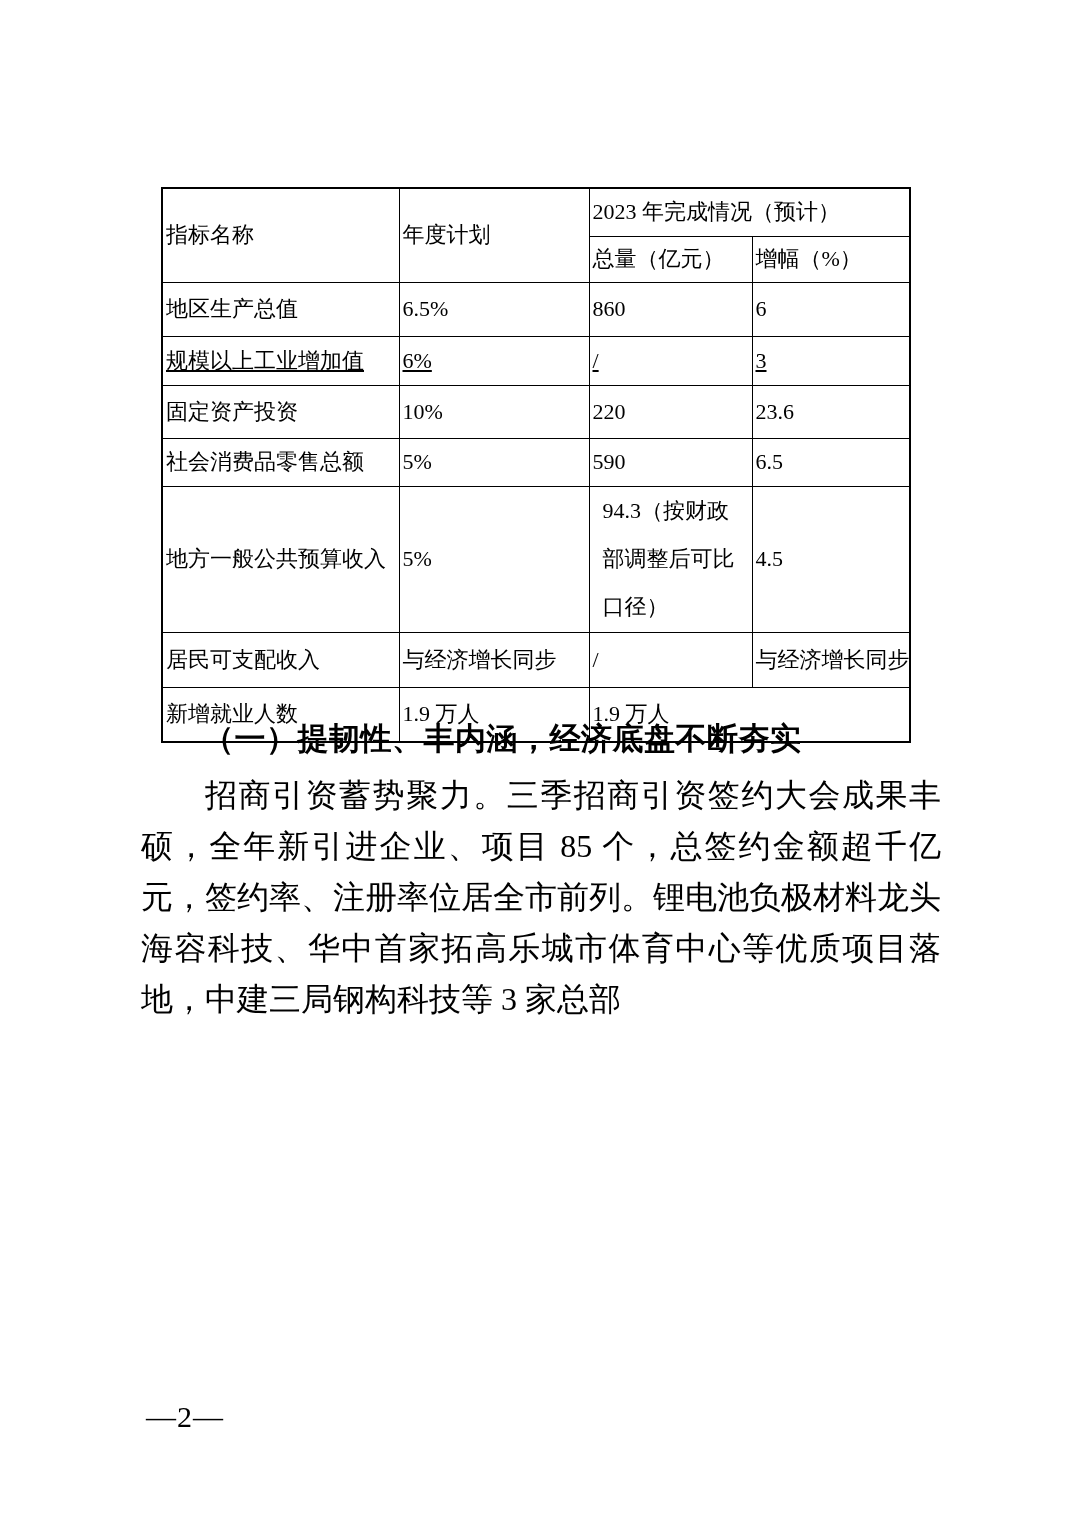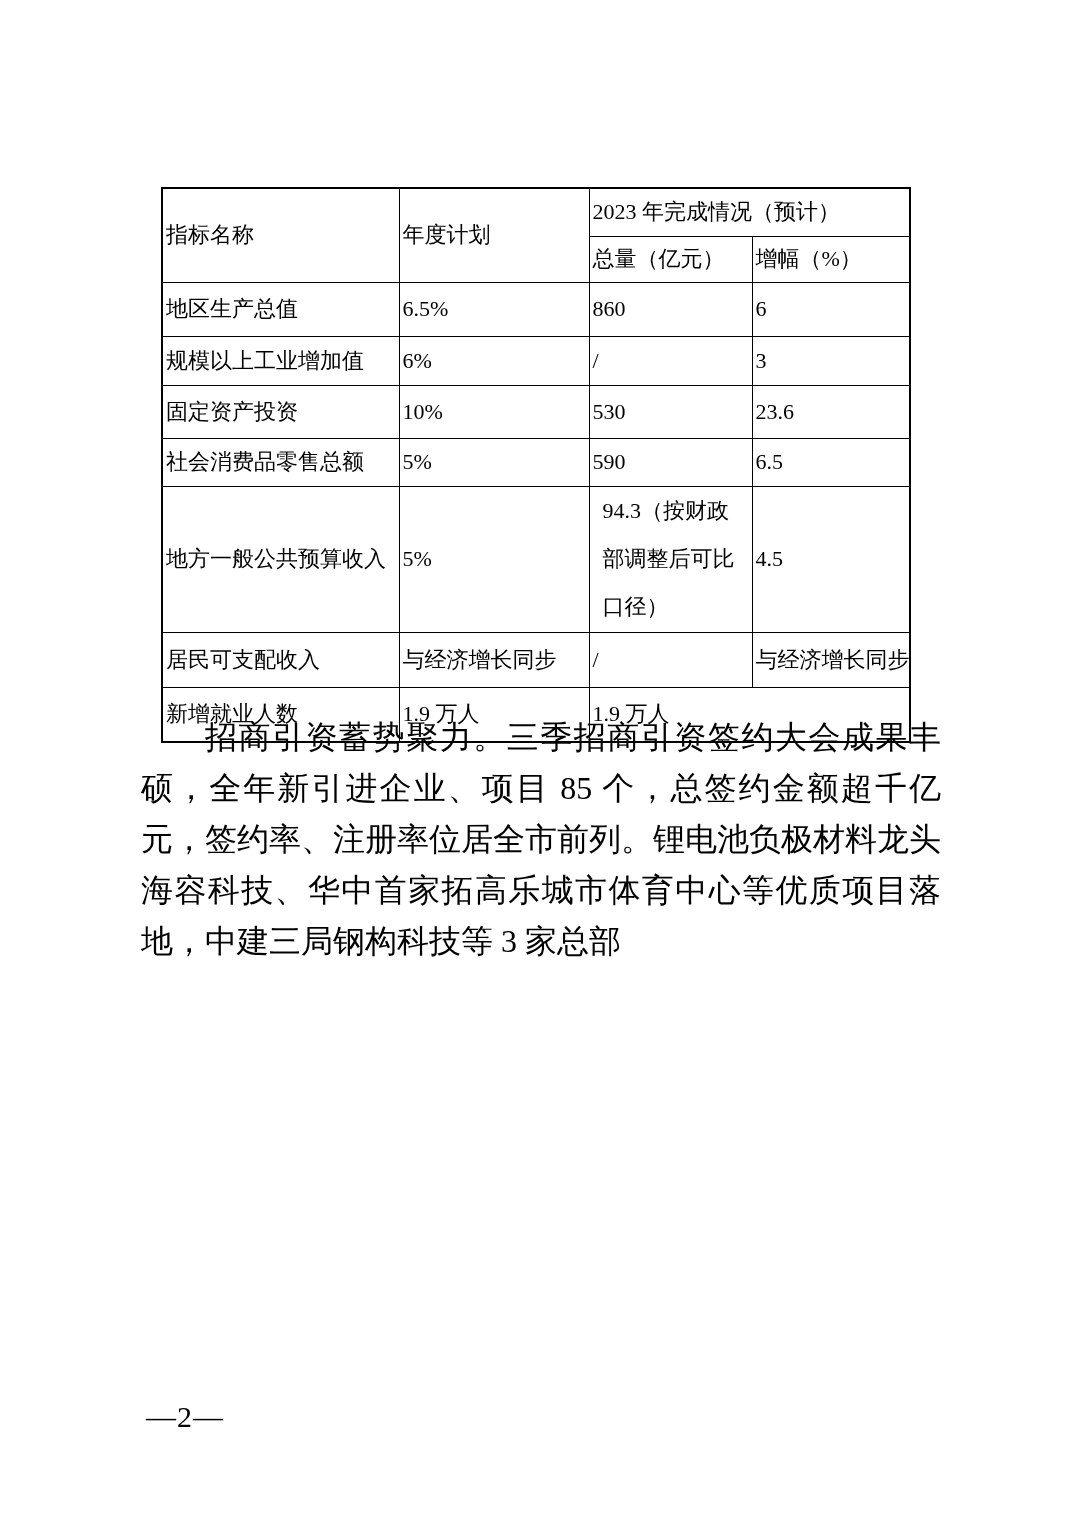--- a/index.html
+++ b/index.html
@@ -37,21 +37,21 @@
     overflow: visible;
   }
   table.indicators td.wrap {
     white-space: normal;
     line-height: 2.2;
     padding: 0 13px;
   }
   tr.hrow-a  { height: 48px; }
   tr.hrow-b  { height: 46px; }
   tr.r-std1  { height: 54px; }
-  tr.r-std2  { height: 49px; }
+  tr.r-std2  { height: 49px; text-decoration: underline; }
   tr.r-std3  { height: 53px; }
   tr.r-std4  { height: 48px; }
   tr.r-tall  { height: 98px; }
   tr.r-std5  { height: 55px; padding-left: 20px; }
   tr.r-std6  { height: 55px; padding-left: 16px; }
 
   
   .text-block {
     position: absolute;
     left: 141px;
@@ -114,21 +114,21 @@
       </tr>
       <tr class="r-std2">
         <td>规模以上工业增加值</td>
         <td>6%</td>
         <td>/</td>
         <td>3</td>
       </tr>
       <tr class="r-std3">
         <td>固定资产投资</td>
         <td>10%</td>
-        <td>530</td>
+        <td>220</td>
         <td>23.6</td>
       </tr>
       <tr class="r-std4">
         <td>社会消费品零售总额</td>
         <td>5%</td>
         <td>590</td>
         <td>6.5</td>
       </tr>
       <tr class="r-tall">
         <td>地方一般公共预算收入</td>
@@ -144,18 +144,19 @@
       </tr>
       <tr class="r-std6">
         <td>新增就业人数</td>
         <td>1.9 万人</td>
         <td colspan="2">1.9 万人</td>
       </tr>
     </tbody>
   </table>
 
   <div class="text-block">
+    <div class="section-heading">（一）提韧性、丰内涵，经济底盘不断夯实</div>
     <p class="body-par">招商引资蓄势聚力。三季招商引资签约大会成果丰硕，全年新引进企业、项目 85 个，总签约金额超千亿元，签约率、注册率位居全市前列。锂电池负极材料龙头海容科技、华中首家拓高乐城市体育中心等优质项目落地，中建三局钢构科技等 3 家总部</p>
   </div>
 
   <div class="page-number">—2—</div>
 
 </div>
 
 </body></html>

